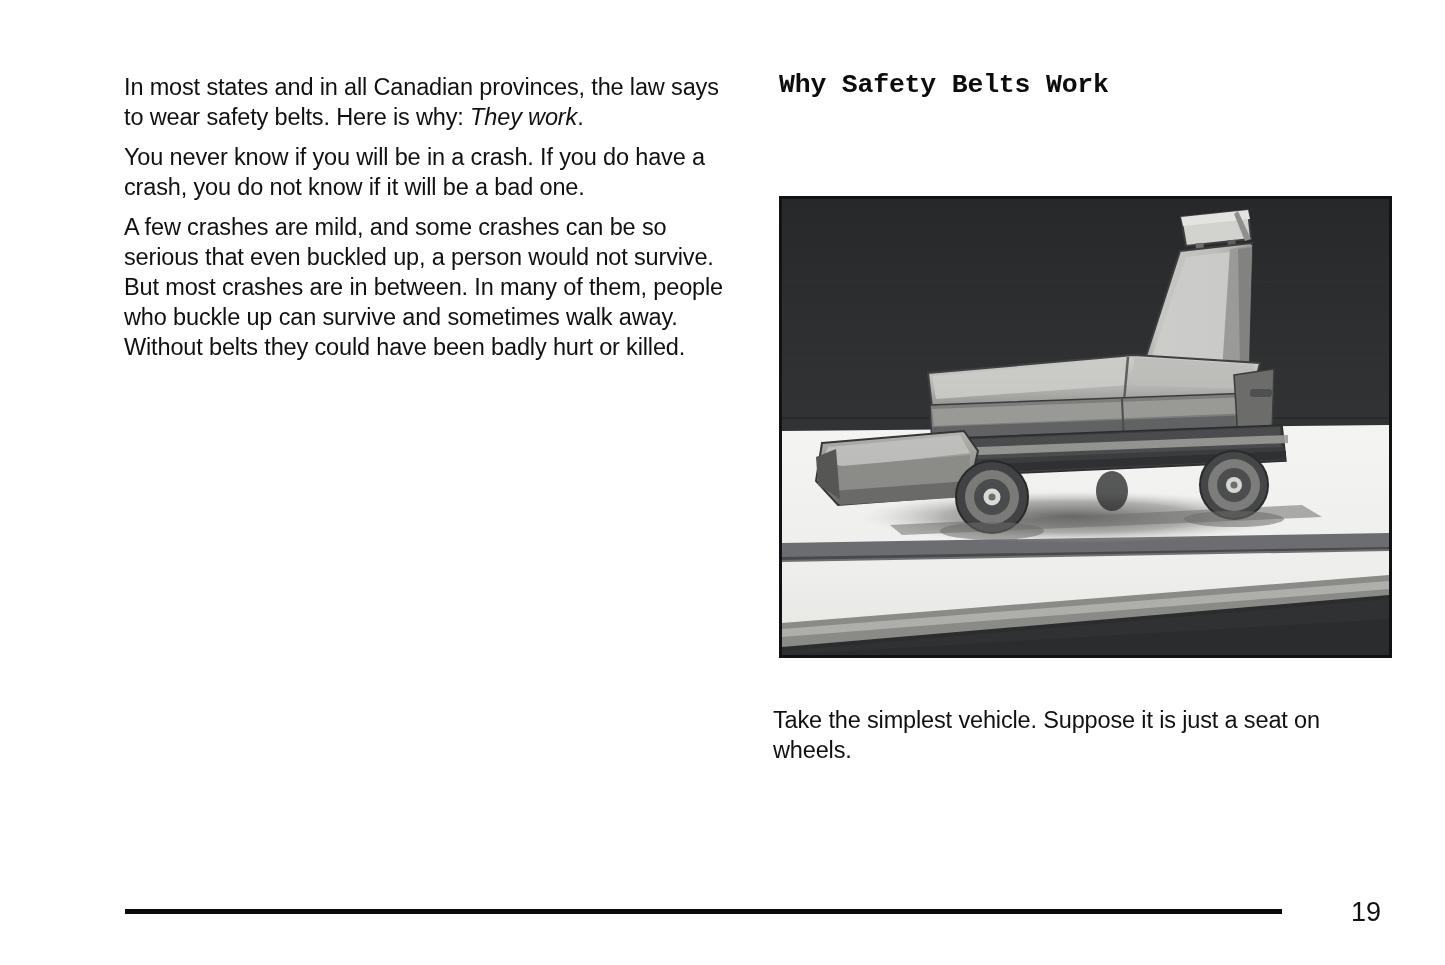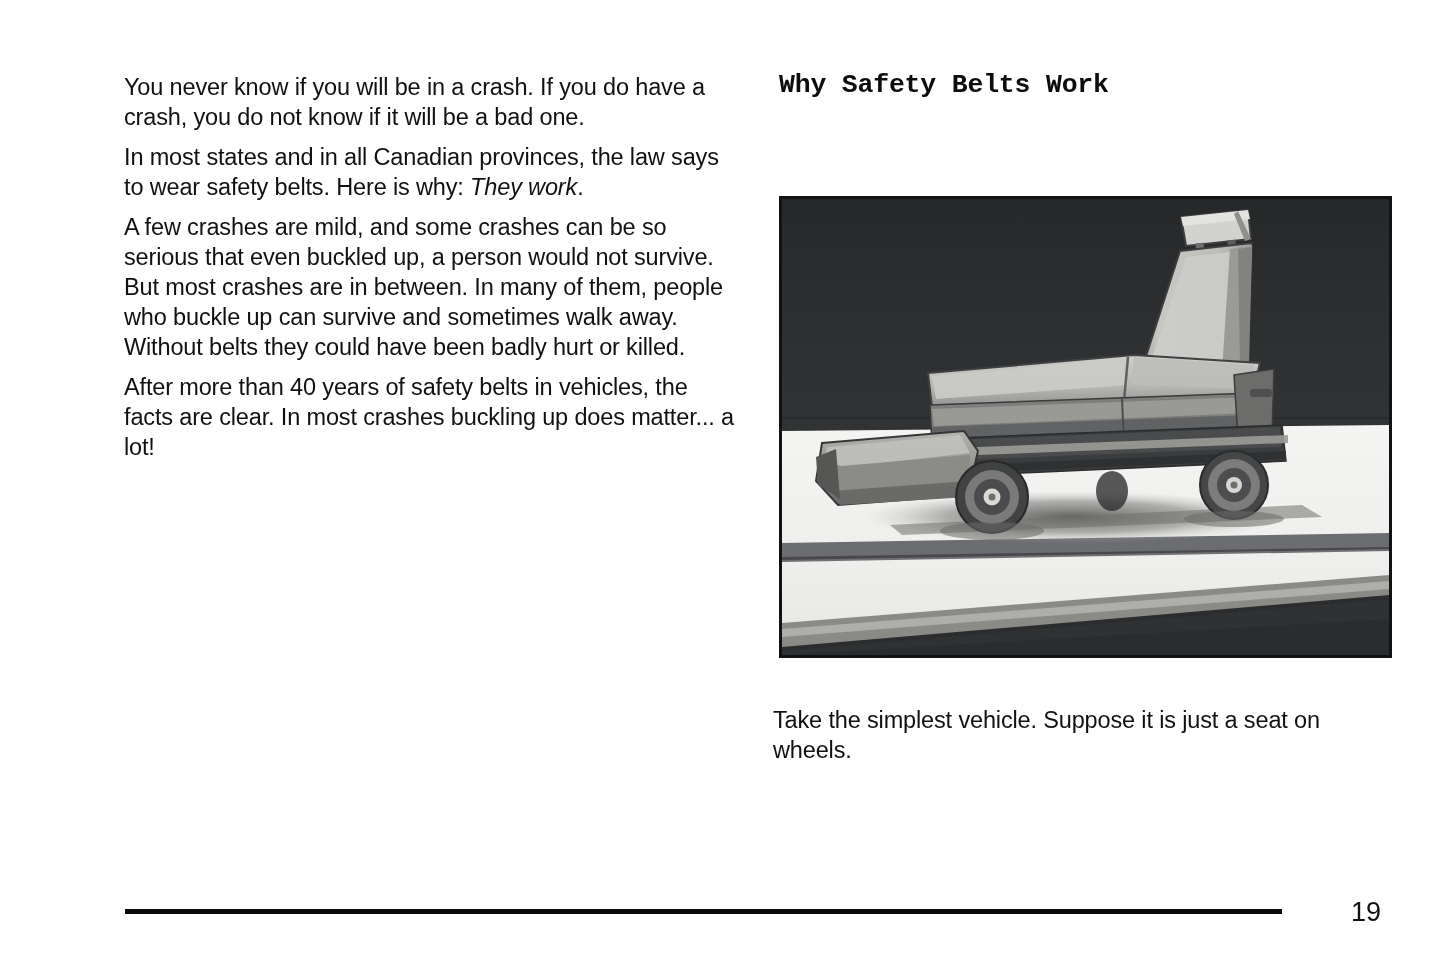--- a/index.html
+++ b/index.html
@@ -108,27 +108,26 @@
     color: #111111;
   }
 </style>
 </head>
 <body>
 
 <div class="page">
 
   <div class="col-left">
 
+    <p class="body-par"><span>In most states and in all Canadian provinces, the law says to wear safety belts. Here is why: </span><span class="italic-line">They work</span><span>.</span></p>
+
     <p class="body-par">You never know if you will be in a crash. If you do have a crash, you do not know if it will be a bad one.</p>
 
-    <p class="body-par"><span>In most states and in all Canadian provinces, the law says to wear safety belts. Here is why: </span><span class="italic-line">They work</span><span>.</span></p>
-
     <p class="body-par">A few crashes are mild, and some crashes can be so serious that even buckled up, a person would not survive. But most crashes are in between. In many of them, people who buckle up can survive and sometimes walk away. Without belts they could have been badly hurt or killed.</p>
 
-    <p class="body-par">After more than 40 years of safety belts in vehicles, the facts are clear. In most crashes buckling up does matter... a lot!</p>
   </div>
 
   <div class="col-right">
     <h2 class="section-heading">Why Safety Belts Work</h2>
   </div>
 
   <div class="figure">
     <div class="fig-inner">
       <svg width="607" height="456" viewBox="0 0 607 456" preserveAspectRatio="none">
         <defs>

